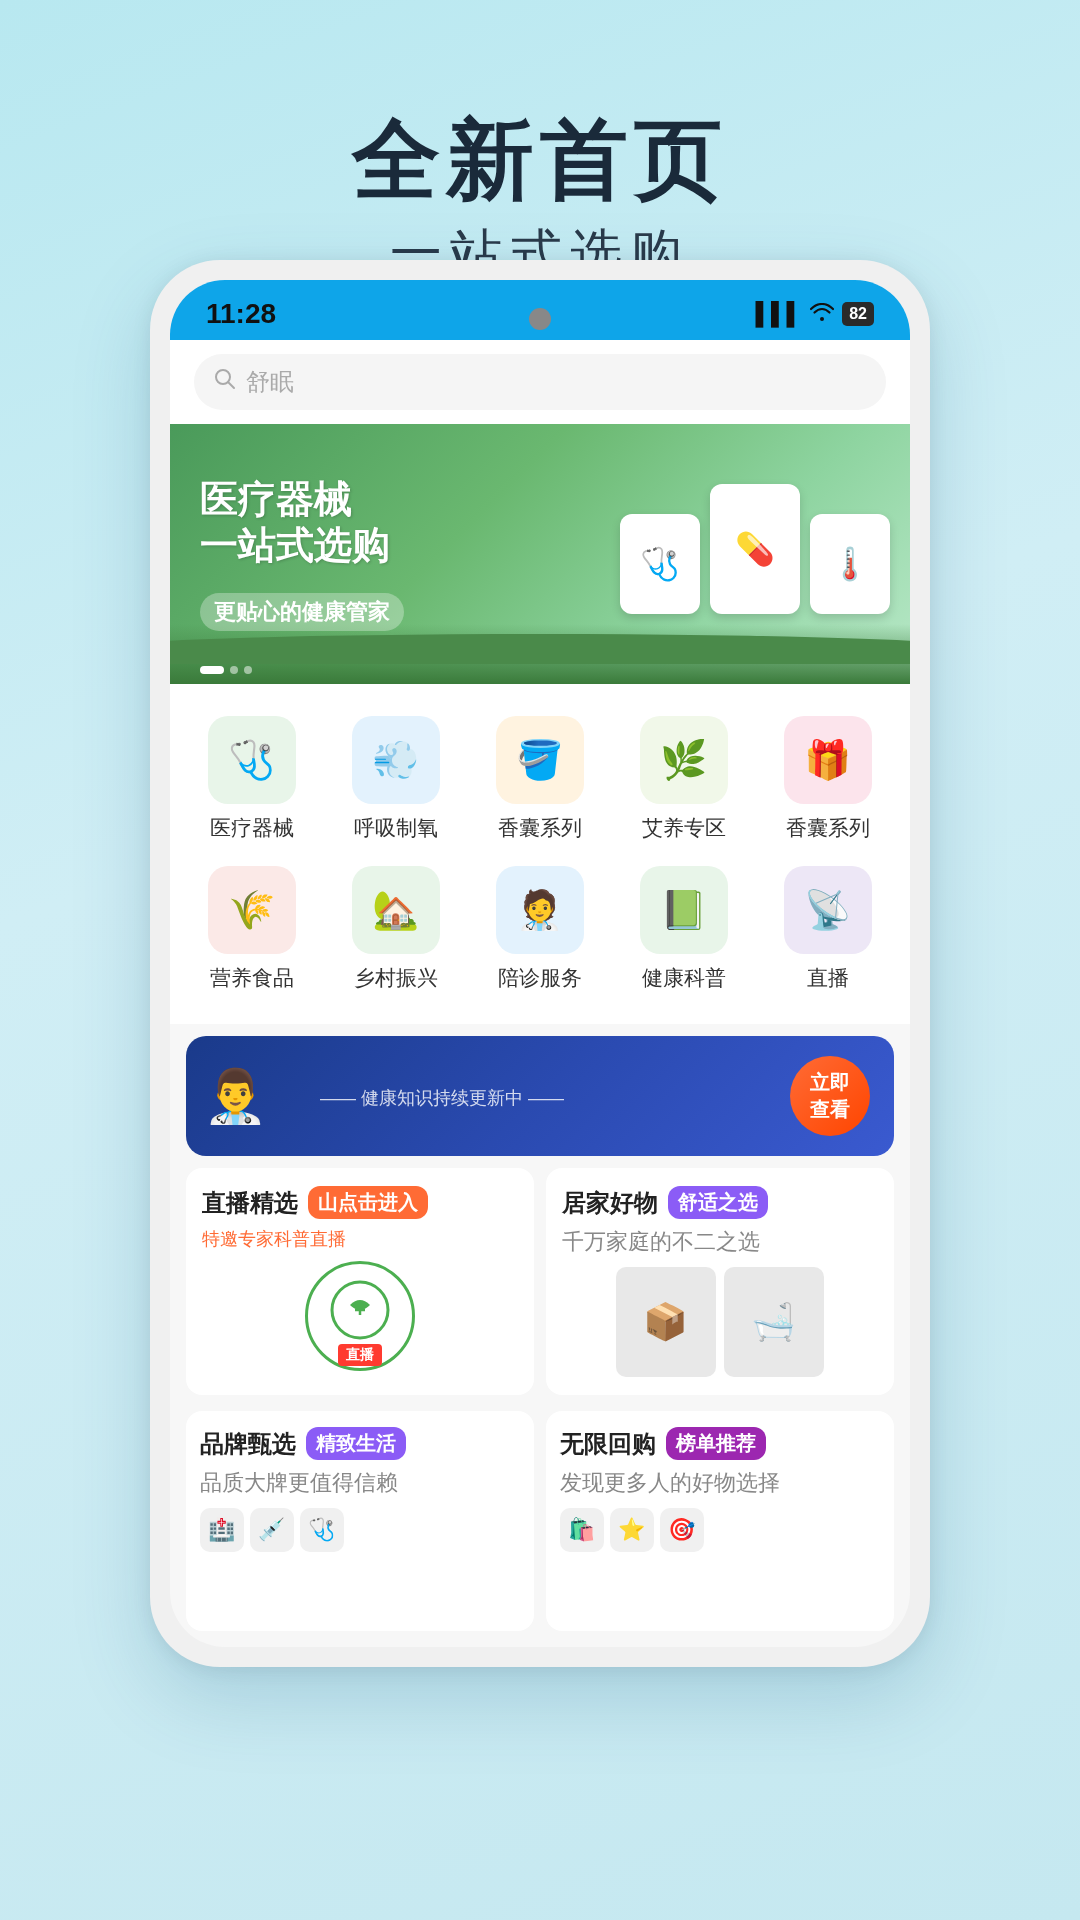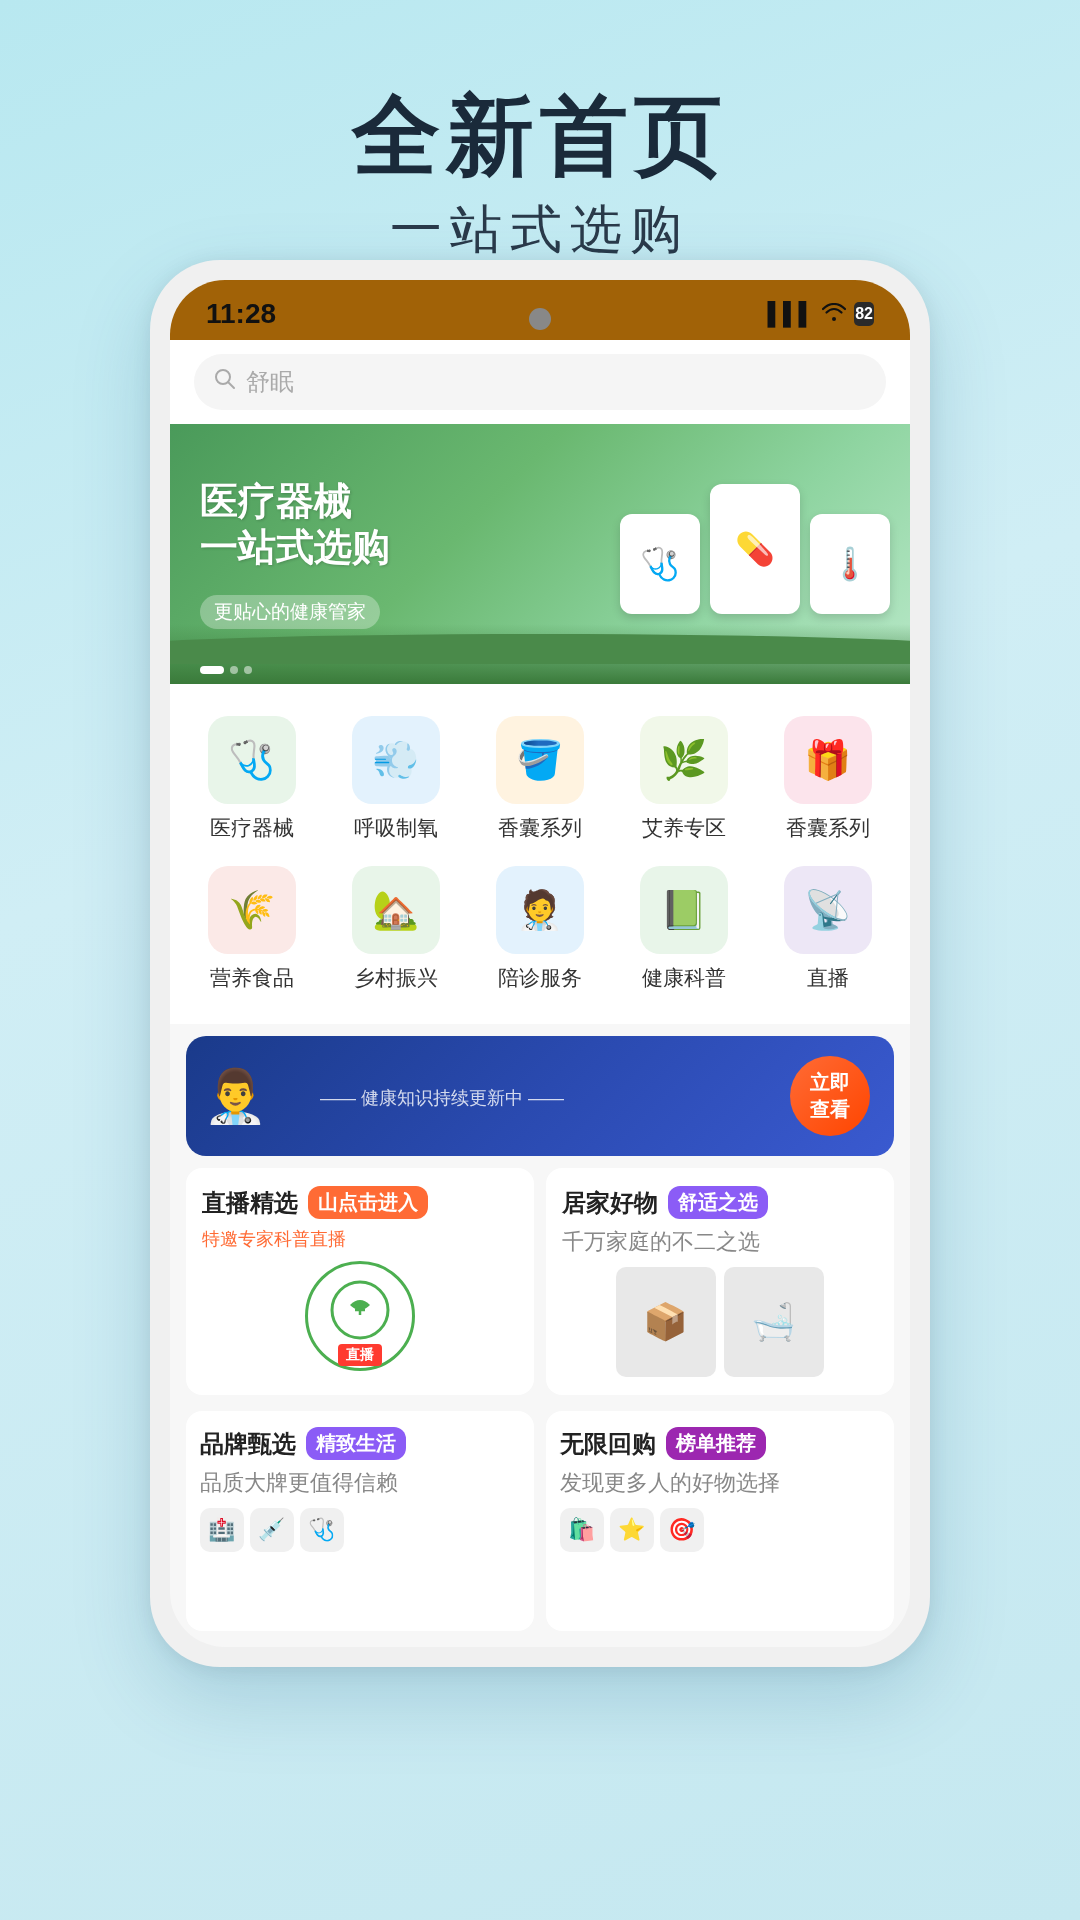--- a/index.html
+++ b/index.html
@@ -9,21 +9,21 @@
       height: 1920px;
       background: linear-gradient(160deg, #b8e8f0 0%, #d0eef5 40%, #c5e8f0 100%);
       font-family: 'PingFang SC', 'Hiragino Sans GB', 'Microsoft YaHei', sans-serif;
       overflow: hidden;
       position: relative;
     }
 
     
     .hero-text {
       text-align: center;
-      padding-top: 88px;
+      padding-top: 112px;
       padding-bottom: 30px;
     }
     .hero-title {
       font-size: 88px;
       font-weight: 900;
       color: #1a2a3a;
       letter-spacing: 6px;
       line-height: 1.1;
     }
     .hero-subtitle {
@@ -48,21 +48,21 @@
     }
 
     .phone-inner {
       background: #f7f7f7;
       border-radius: 55px;
       overflow: hidden;
     }
 
     
     .status-bar {
-      background: #a16207;
+      background: #0ea5e9;
       display: flex;
       justify-content: space-between;
       align-items: center;
       padding: 18px 36px 10px;
     }
     .status-time {
       font-size: 28px;
       font-weight: 700;
       color: #111;
     }
@@ -71,21 +71,21 @@
       align-items: center;
       gap: 8px;
       font-size: 22px;
       color: #111;
     }
     .battery-badge {
       background: #2a2a2a;
       color: white;
       font-size: 16px;
       font-weight: 700;
-      padding: 3px 1px;
+      padding: 3px 7px;
       border-radius: 5px;
     }
     .status-camera {
       position: absolute;
       left: 50%;
       transform: translateX(-50%);
       top: 28px;
       width: 22px;
       height: 22px;
       background: #888;
@@ -143,22 +143,22 @@
     .banner-title {
       font-size: 38px;
       font-weight: 900;
       color: white;
       text-shadow: 1px 1px 3px rgba(0,0,0,0.2);
       line-height: 1.2;
     }
     .banner-desc {
       background: rgba(255,255,255,0.3);
       color: white;
-      font-size: 19px;
-      font-weight: 400;
+      font-size: 22px;
+      font-weight: 700;
       padding: 4px 14px;
       border-radius: 20px;
       display: inline-block;
       margin-top: 24px;
     }
     .banner-products {
       display: flex;
       gap: 10px;
       align-items: flex-end;
       padding-right: 20px;

